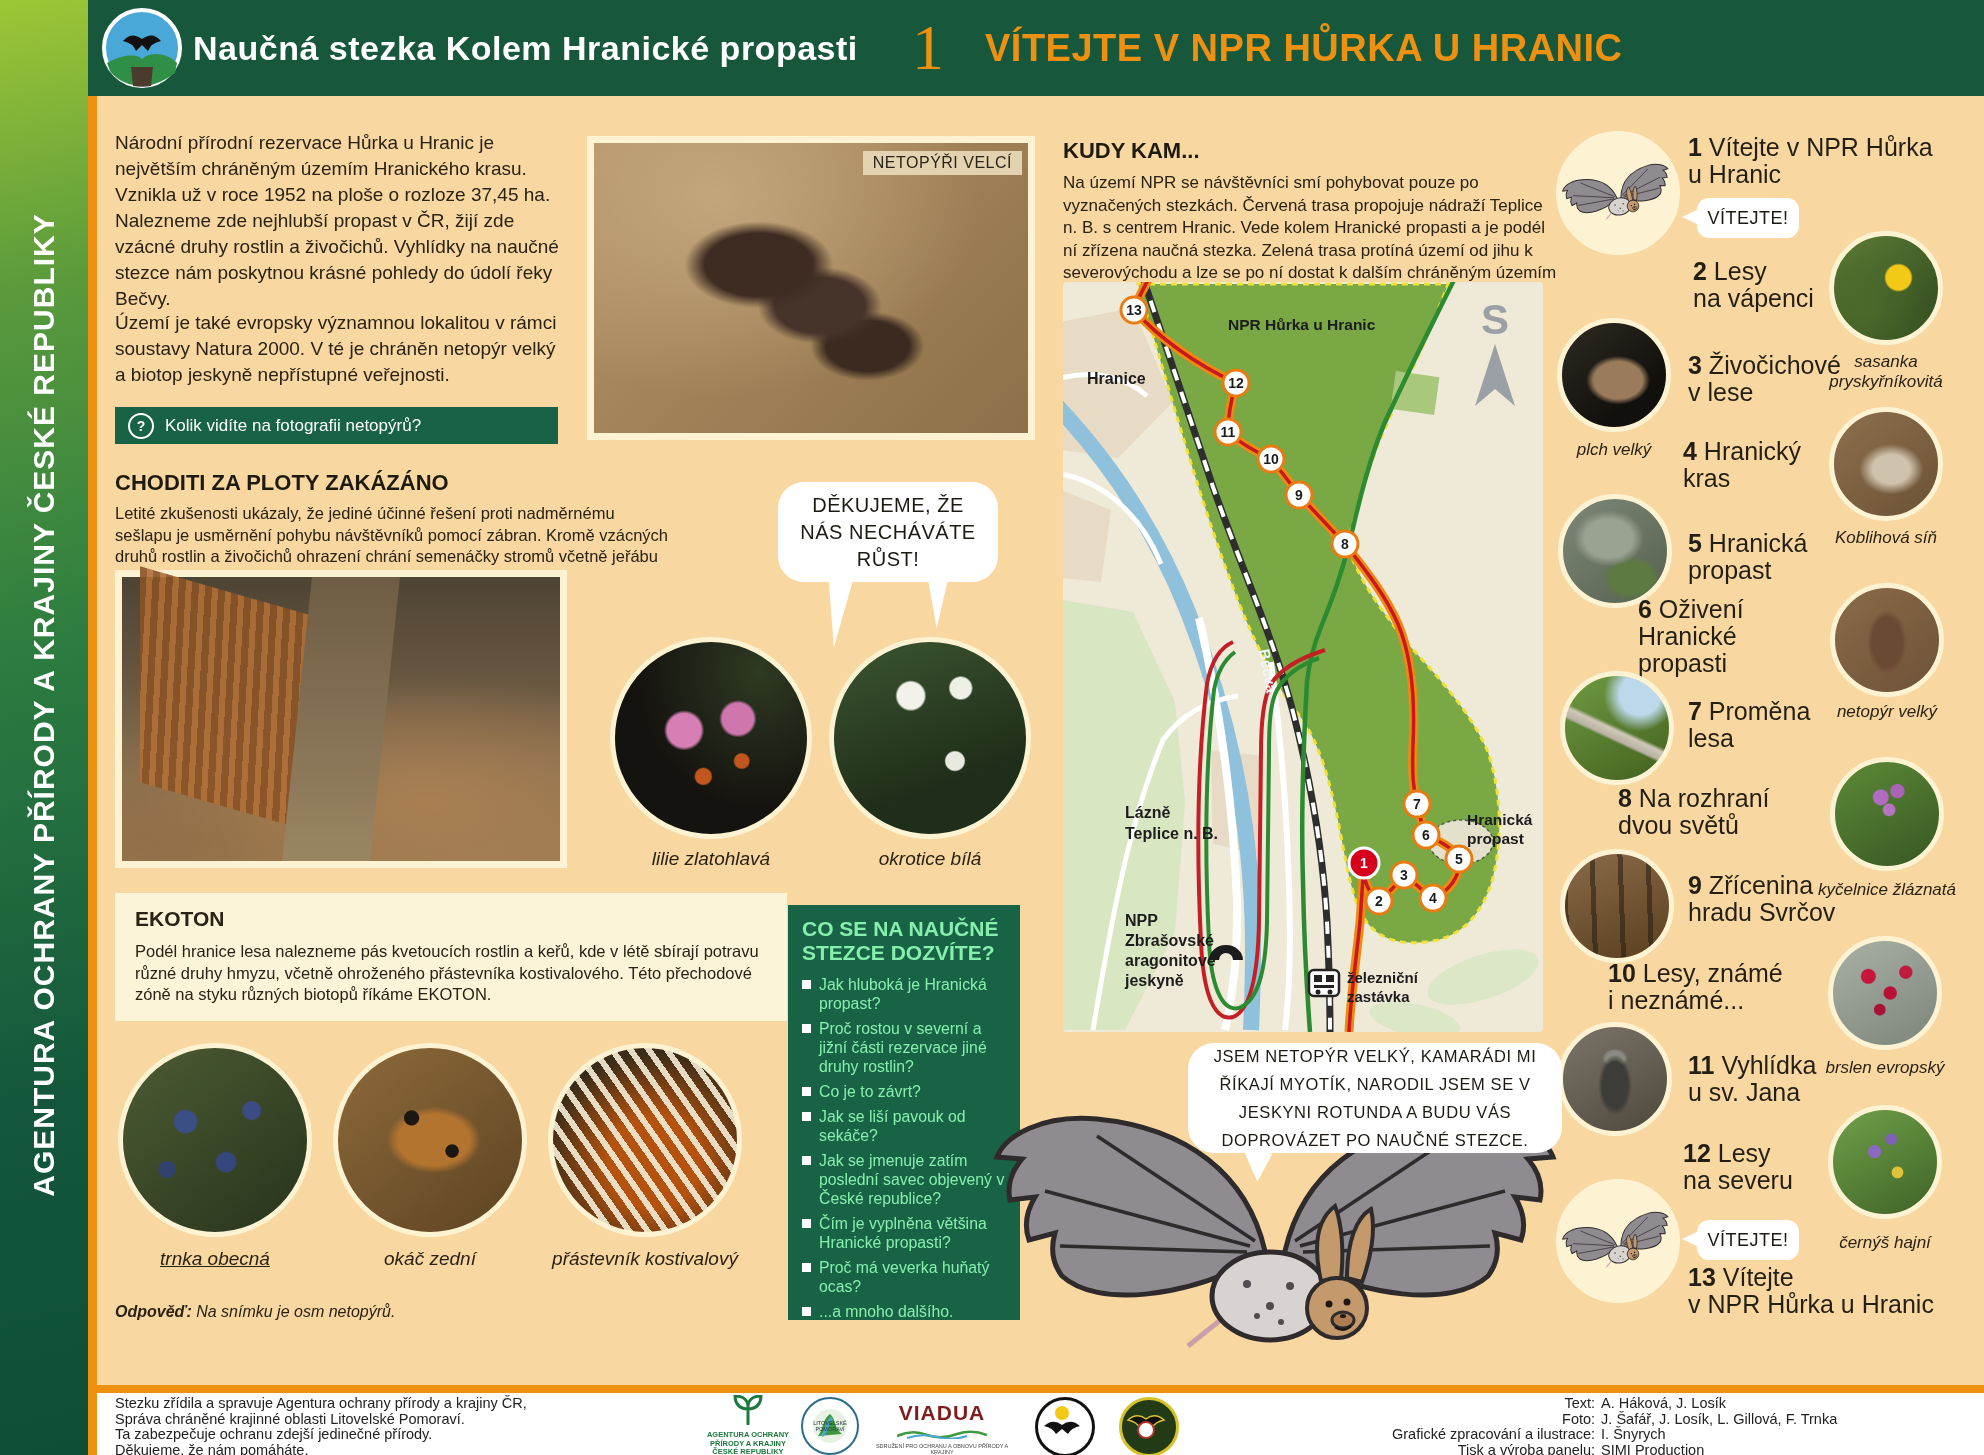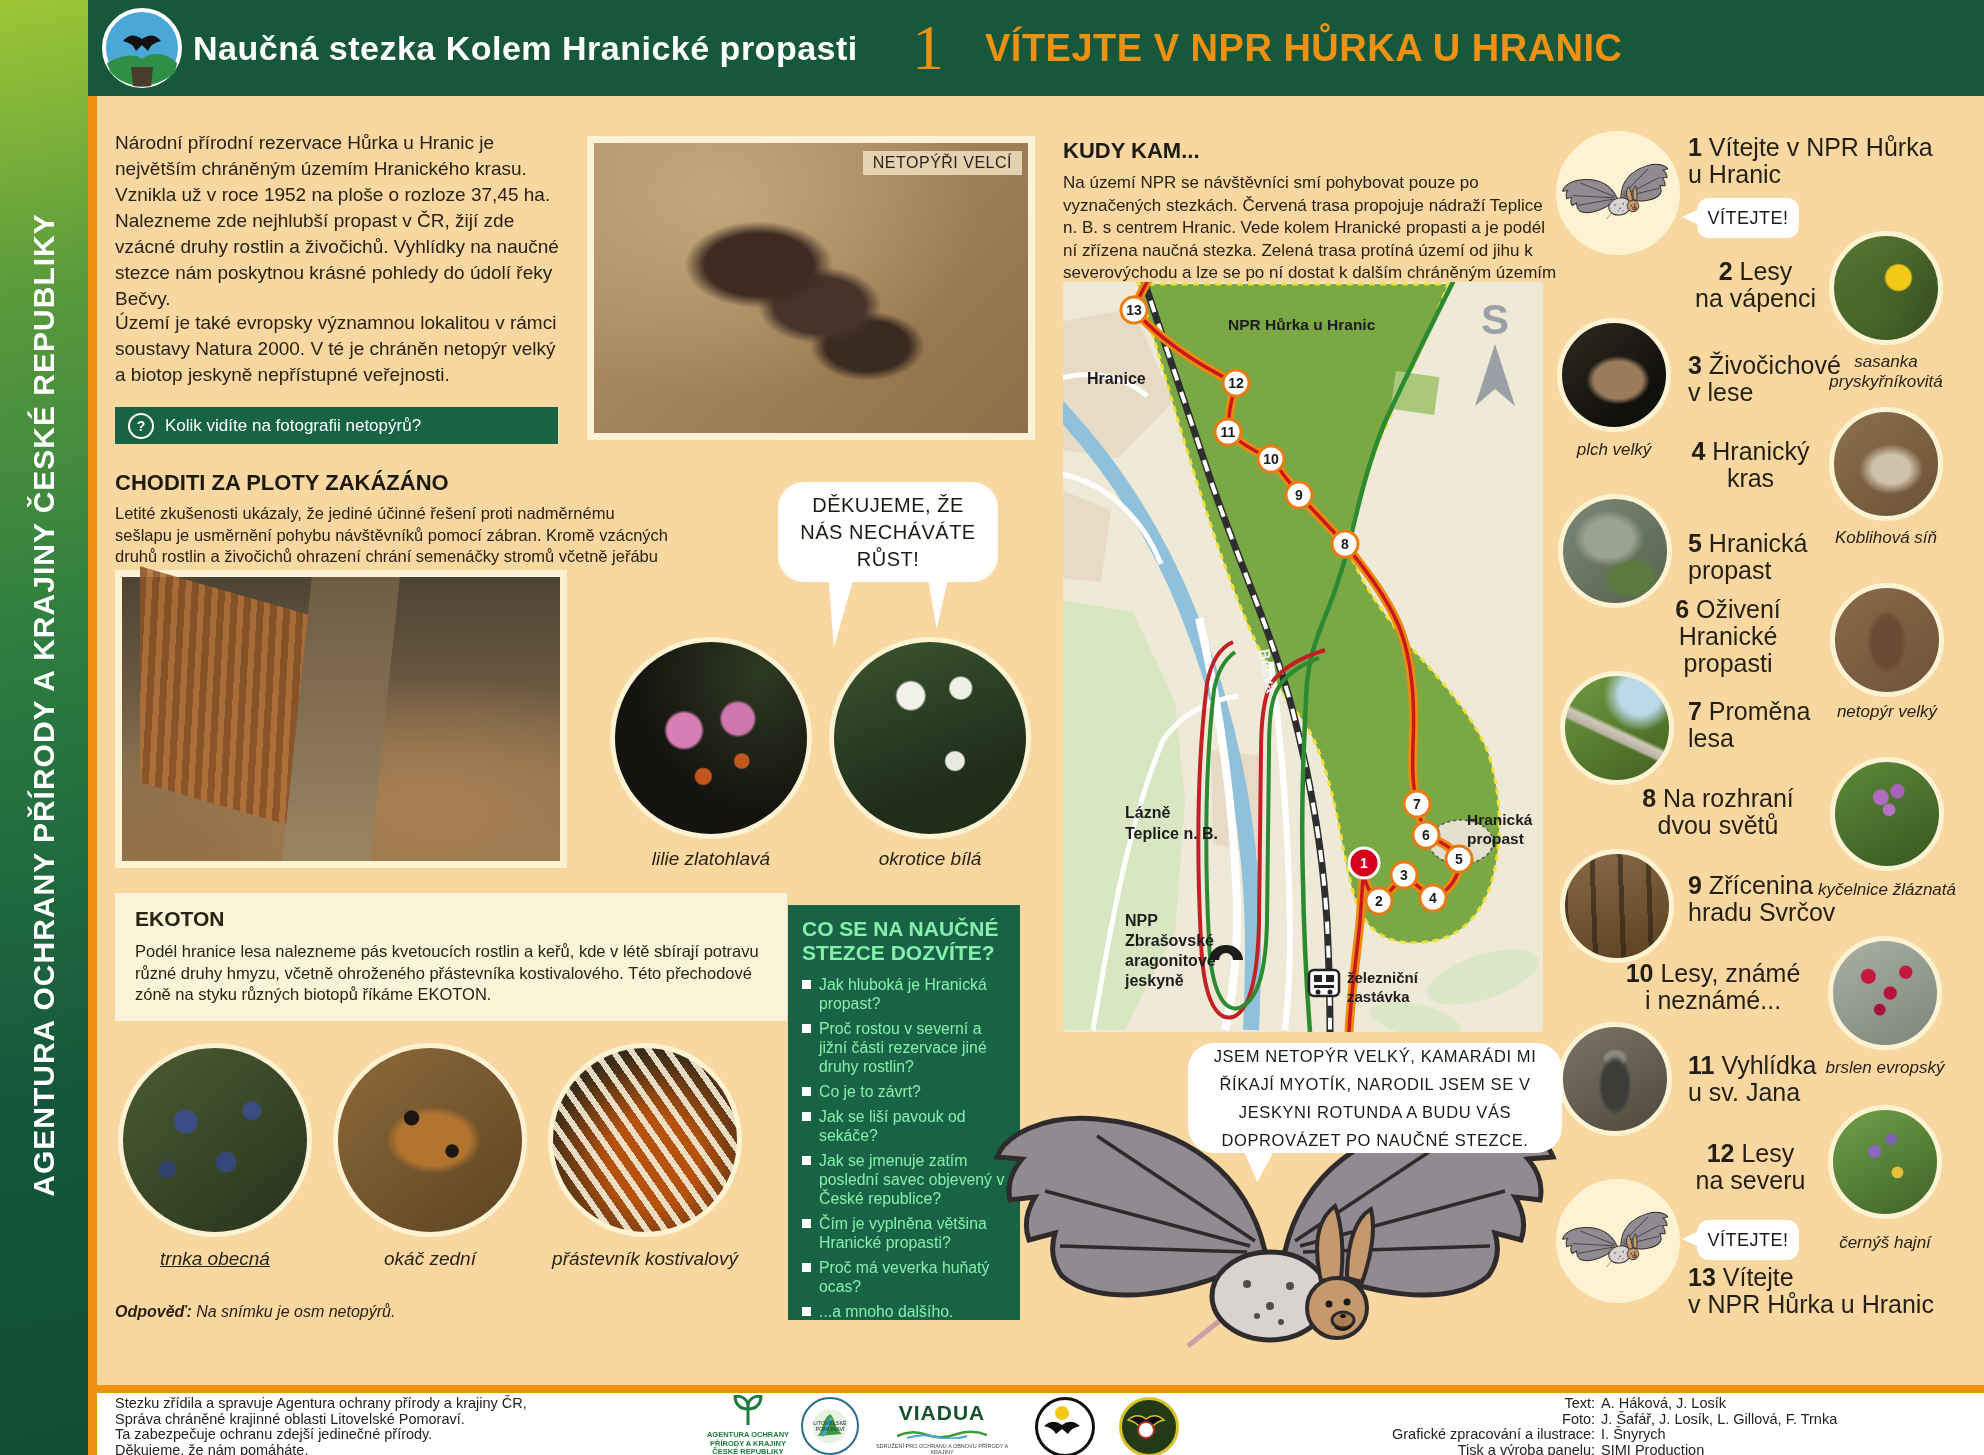--- a/index.html
+++ b/index.html
@@ -126,21 +126,21 @@
   .bat-bubble{left:1188px;top:1043px;width:342px;height:110px;font-size:16.5px;line-height:28px;
               letter-spacing:.6px;padding:0 16px;z-index:6;}
   .bat-bubble::after{content:"";position:absolute;left:52px;bottom:-28px;width:0;height:0;
        border:solid rgba(0,0,0,0);border-width:30px 10px 0 20px;border-top-color:#fff;transform:rotate(10deg);}
   .welcome-bubble{width:102px;height:40px;border-radius:12px;font-size:18px;letter-spacing:.5px;z-index:6;}
   .welcome-bubble::before{content:"";position:absolute;left:-15px;top:11px;width:0;height:0;
        border:solid rgba(0,0,0,0);border-width:8px 17px 8px 0;border-right-color:#fff;}
   
   .stop{position:absolute;font-size:25px;line-height:27px;color:#241f15;}
   .stop .lbl{white-space:pre-line;}
-  .stop.right{text-align:center;}
+  .stop.right{text-align:left;}
   
   .maplabel{font-weight:bold;font-size:16px;fill:#1c1c1c;font-family:"Liberation Sans",sans-serif;}
   .wp-num{font-weight:bold;font-size:14px;fill:#1c1c1c;text-anchor:middle;font-family:"Liberation Sans",sans-serif;}
   
   .footer{position:absolute;left:97px;top:1393px;width:1887px;height:62px;background:#fff;}
   .footer-rule{position:absolute;left:97px;top:1385px;width:1887px;height:8px;background:#ee9110;}
   .foot-left{position:absolute;left:18px;top:3px;font-size:14.5px;line-height:15.5px;color:#222;}
   .credits{position:absolute;left:1295px;top:3px;display:grid;grid-template-columns:max-content auto;
            column-gap:6px;row-gap:0;font-size:14.5px;line-height:15.5px;color:#222;}
   .credits .cl{text-align:right;}
@@ -473,21 +473,21 @@
     </div>
     <div class="abs" style="left:704px;top:4px;width:54px;height:54px;border-radius:50%;border:2px solid #2a6e8a;background:#fff;display:flex;align-items:center;justify-content:center;">
       <svg width="40" height="40" viewBox="0 0 40 40" style="position:absolute;">
         <circle cx="20" cy="20" r="17" fill="#e8f2e2"></circle>
         <path d="M 8,30 C 14,22 12,14 20,8 C 26,13 24,22 32,28 Z" fill="#3f9a3f"></path>
         <path d="M 12,30 C 18,24 16,16 22,12" stroke="#49a8d8" stroke-width="3" fill="none"></path>
       </svg>
       <div class="tiny" style="position:relative;z-index:1;width:44px;">LITOVELSKÉ POMORAVÍ</div>
     </div>
     <div class="abs" style="left:775px;top:8px;width:140px;text-align:center;">
-      <div style="font-size:21px;font-weight:bold;color:#14532d;letter-spacing:1px;">VIADUA</div>
+      <div style="font-size:21px;font-weight:bold;color:#7f1d1d;letter-spacing:1px;">VIADUA</div>
       <svg width="90" height="10" viewBox="0 0 90 10">
         <path d="M 0,7 Q 15,0 30,6 Q 45,11 60,5 Q 75,0 90,6" stroke="#3f9a3f" stroke-width="2.5" fill="none"></path>
         <path d="M 10,9 Q 25,4 40,8 Q 55,12 70,7" stroke="#49a8d8" stroke-width="2" fill="none"></path>
       </svg>
       <div class="tiny" style="color:#444;">SDRUŽENÍ PRO OCHRANU A OBNOVU PŘÍRODY A KRAJINY</div>
     </div>
     <div class="abs" style="left:938px;top:4px;width:54px;height:54px;border-radius:50%;border:3px solid #111;background:#fff;">
       <svg width="48" height="48" viewBox="0 0 48 48">
         <circle cx="24" cy="13" r="7" fill="#f2c916"></circle>
         <path d="M 6,26 Q 15,18 24,25 Q 33,18 42,26 Q 33,28 30,34 L 24,29 L 18,34 Q 15,28 6,26 Z" fill="#111"></path>

